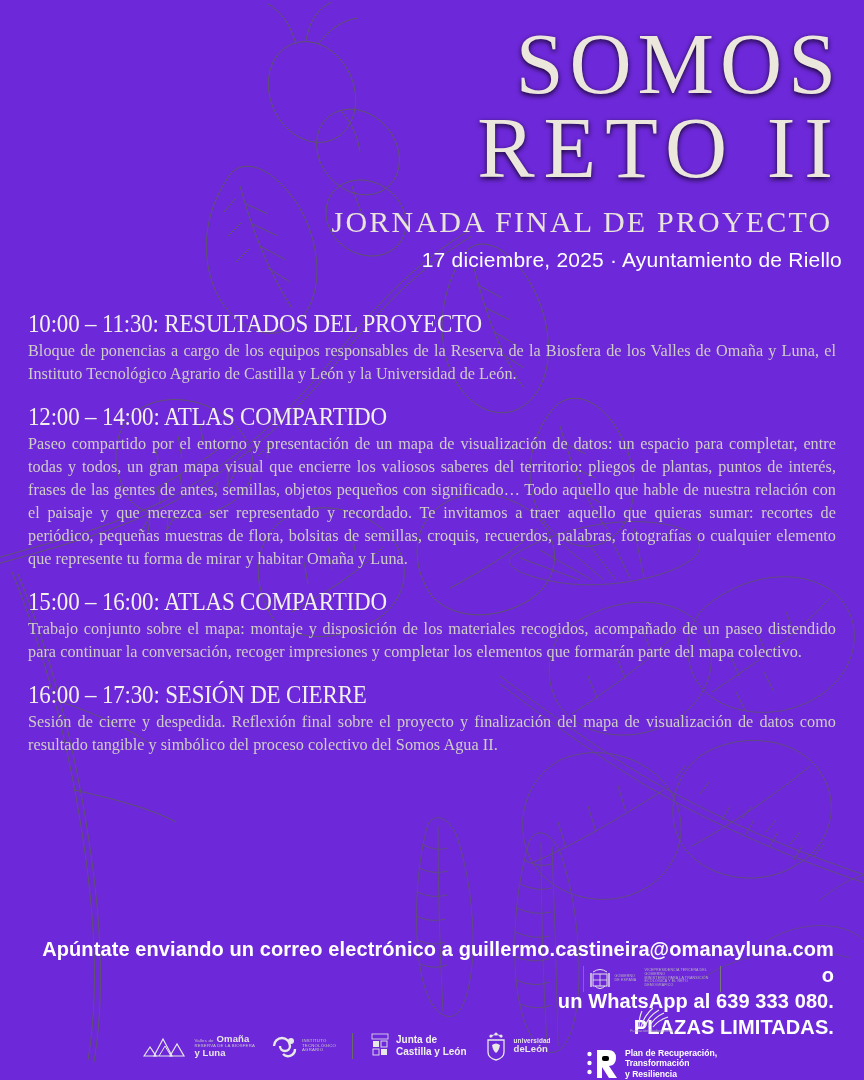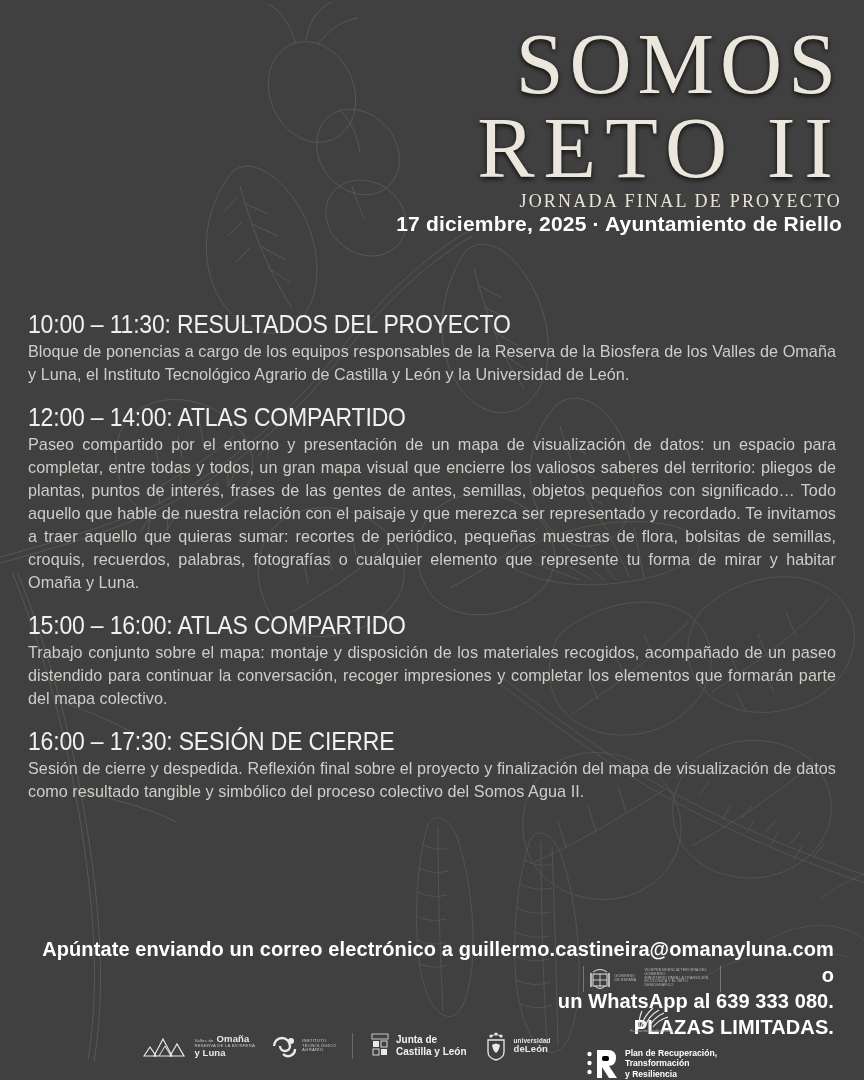--- a/index.html
+++ b/index.html
@@ -5,21 +5,21 @@
   * { margin:0; padding:0; box-sizing:border-box; }
   html, body {
     width:864px; height:1080px;
     background:#000;
     overflow:hidden;
     font-family:"Liberation Sans", sans-serif;
   }
   #poster {
     position:relative;
     width:864px; height:1080px;
-    background:#404040;
+    background:#6d28d9;
     overflow:hidden;
   }
   
   #botanical {
     position:absolute; inset:0;
     width:864px; height:1080px;
     pointer-events:none;
   }
   #botanical path, #botanical ellipse, #botanical line, #botanical polyline {
     fill:none;
@@ -41,39 +41,42 @@
     line-height:0.98;
     letter-spacing:6px;
     font-weight:400;
     text-shadow:0 2px 5px rgba(0,0,0,.85);
     white-space:nowrap;
   }
   .main-title.line2 { letter-spacing:9px; }
   .sub-title {
     font-family:"Liberation Serif", serif;
     color:#e9e4da;
-    font-size:18px;
+    font-size:30px;
     letter-spacing:2.2px;
+    margin-top:14px;
     white-space:nowrap;
+    text-align:center;
   }
   .date-line {
     font-family:"Liberation Sans", sans-serif;
     color:#ffffff;
-    font-weight:bold;
+    font-weight:normal;
     font-size:21px;
     letter-spacing:0.2px;
+    margin-top:9px;
     white-space:nowrap;
   }
   
   .programme {
     position:absolute;
     left:28px; right:28px;
     top:310px;
   }
-  .slot { margin-bottom:17px; }
+  .slot { margin-bottom:17px;font-family:Liberation Serif, serif; }
   .slot-heading {
     color:#f2f0ec;
     font-size:25px;
     line-height:1.12;
     font-weight:400;
     letter-spacing:-0.2px;
     transform:scaleX(0.92);
     transform-origin:left center;
     white-space:nowrap;
   }

